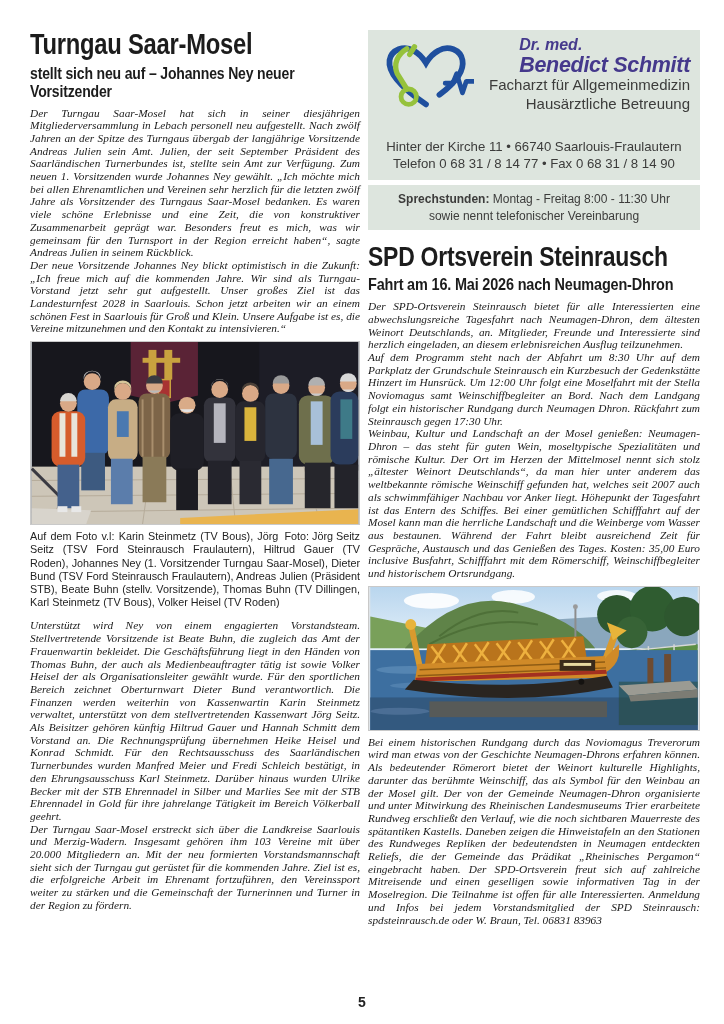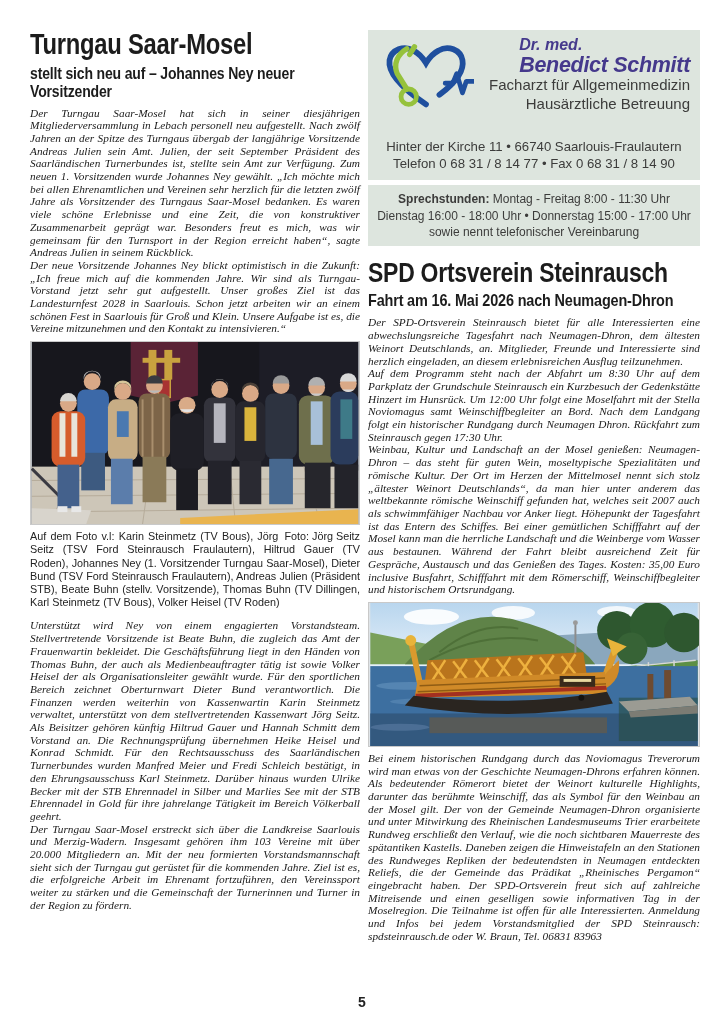--- a/index.html
+++ b/index.html
@@ -208,21 +208,20 @@
       </div>
       <div class="ad-center ad-address">Hinter der Kirche 11 • 66740 Saarlouis-Fraulautern</div>
       <div class="ad-center">Telefon 0 68 31 / 8 14 77 • Fax 0 68 31 / 8 14 90</div>
     </div>
 
     <div class="hours-box">
       <div class="hours-line">
         <b>Sprechstunden:</b>
         <span>Montag - Freitag 8:00 - 11:30 Uhr</span>
       </div>
-      <div class="hours-line">Dienstag 16:00 - 18:00 Uhr • Donnerstag 15:00 - 17:00 Uhr</div>
       <div class="hours-line">sowie nennt telefonischer Vereinbarung</div>
     </div>
 
     <div class="headline h-spd">SPD Ortsverein Steinrausch</div>
     <div class="subhead sh-spd">Fahrt am 16. Mai 2026 nach Neumagen-Dhron</div>
 
     <div class="bodytext">
       <p>Der SPD-Ortsverein Steinrausch bietet für alle Interessierten eine abwechslungsreiche Tagesfahrt nach Neumagen-Dhron, dem ältesten Weinort Deutschlands, an. Mitglieder, Freunde und Interessierte sind herzlich eingeladen, an diesem erlebnisreichen Ausflug teilzunehmen.</p>
       <p>Auf dem Programm steht nach der Abfahrt um 8:30 Uhr auf dem Parkplatz der Grundschule Steinrausch ein Kurzbesuch der Gedenkstätte Hinzert im Hunsrück. Um 12:00 Uhr folgt eine Moselfahrt mit der Stella Noviomagus samt Weinschiffbegleiter an Bord. Nach dem Landgang folgt ein historischer Rundgang durch Neumagen Dhron. Rückfahrt zum Steinrausch gegen 17:30 Uhr.</p>
       <p>Weinbau, Kultur und Landschaft an der Mosel genießen: Neumagen-Dhron – das steht für guten Wein, moseltypische Spezialitäten und römische Kultur. Der Ort im Herzen der Mittelmosel nennt sich stolz „ältester Weinort Deutschlands“, da man hier unter anderem das weltbekannte römische Weinschiff gefunden hat, welches seit 2007 auch als schwimmfähiger Nachbau vor Anker liegt. Höhepunkt der Tagesfahrt ist das Entern des Schiffes. Bei einer gemütlichen Schifffahrt auf der Mosel kann man die herrliche Landschaft und die Weinberge vom Wasser aus bestaunen. Während der Fahrt bleibt ausreichend Zeit für Gespräche, Austausch und das Genießen des Tages. Kosten: 35,00 Euro inclusive Busfahrt, Schifffahrt mit dem Römerschiff, Weinschiffbegleiter und historischem Ortsrundgang.</p>

